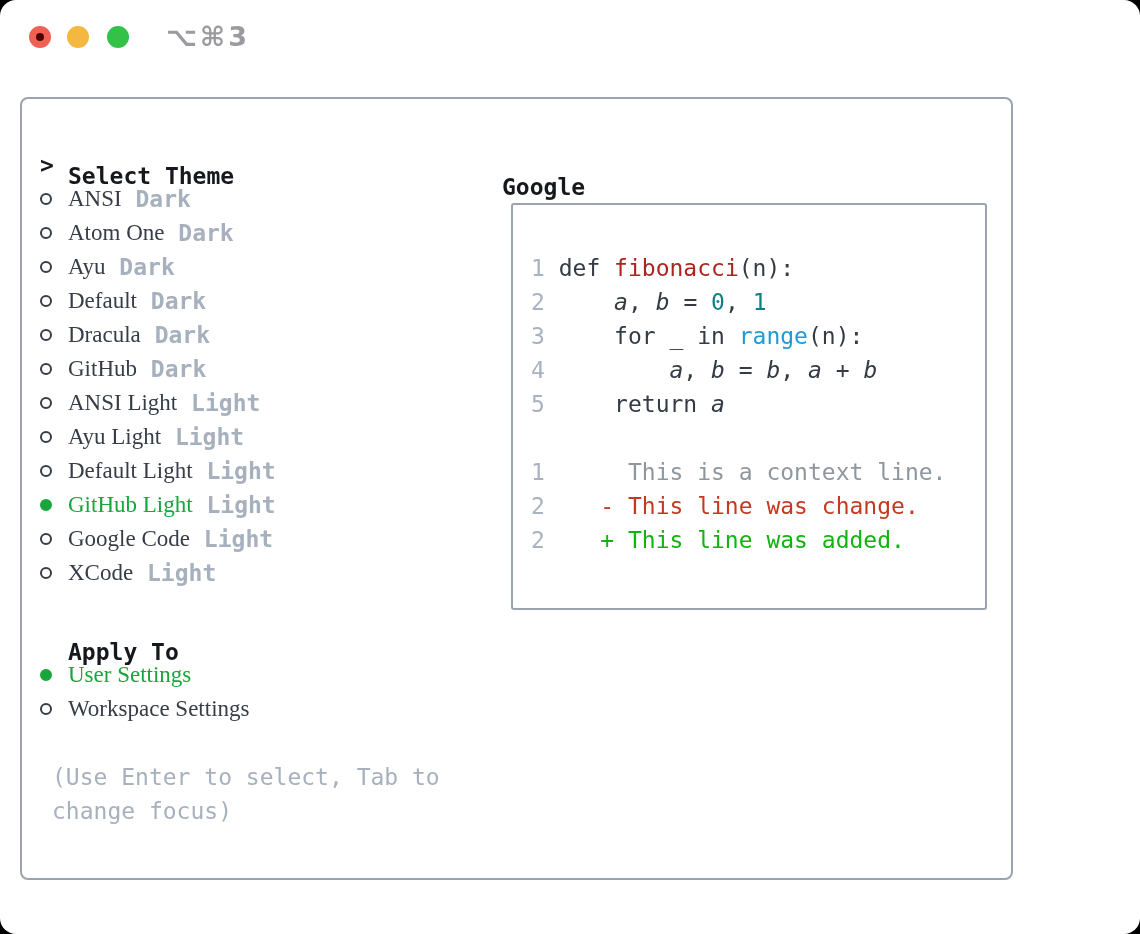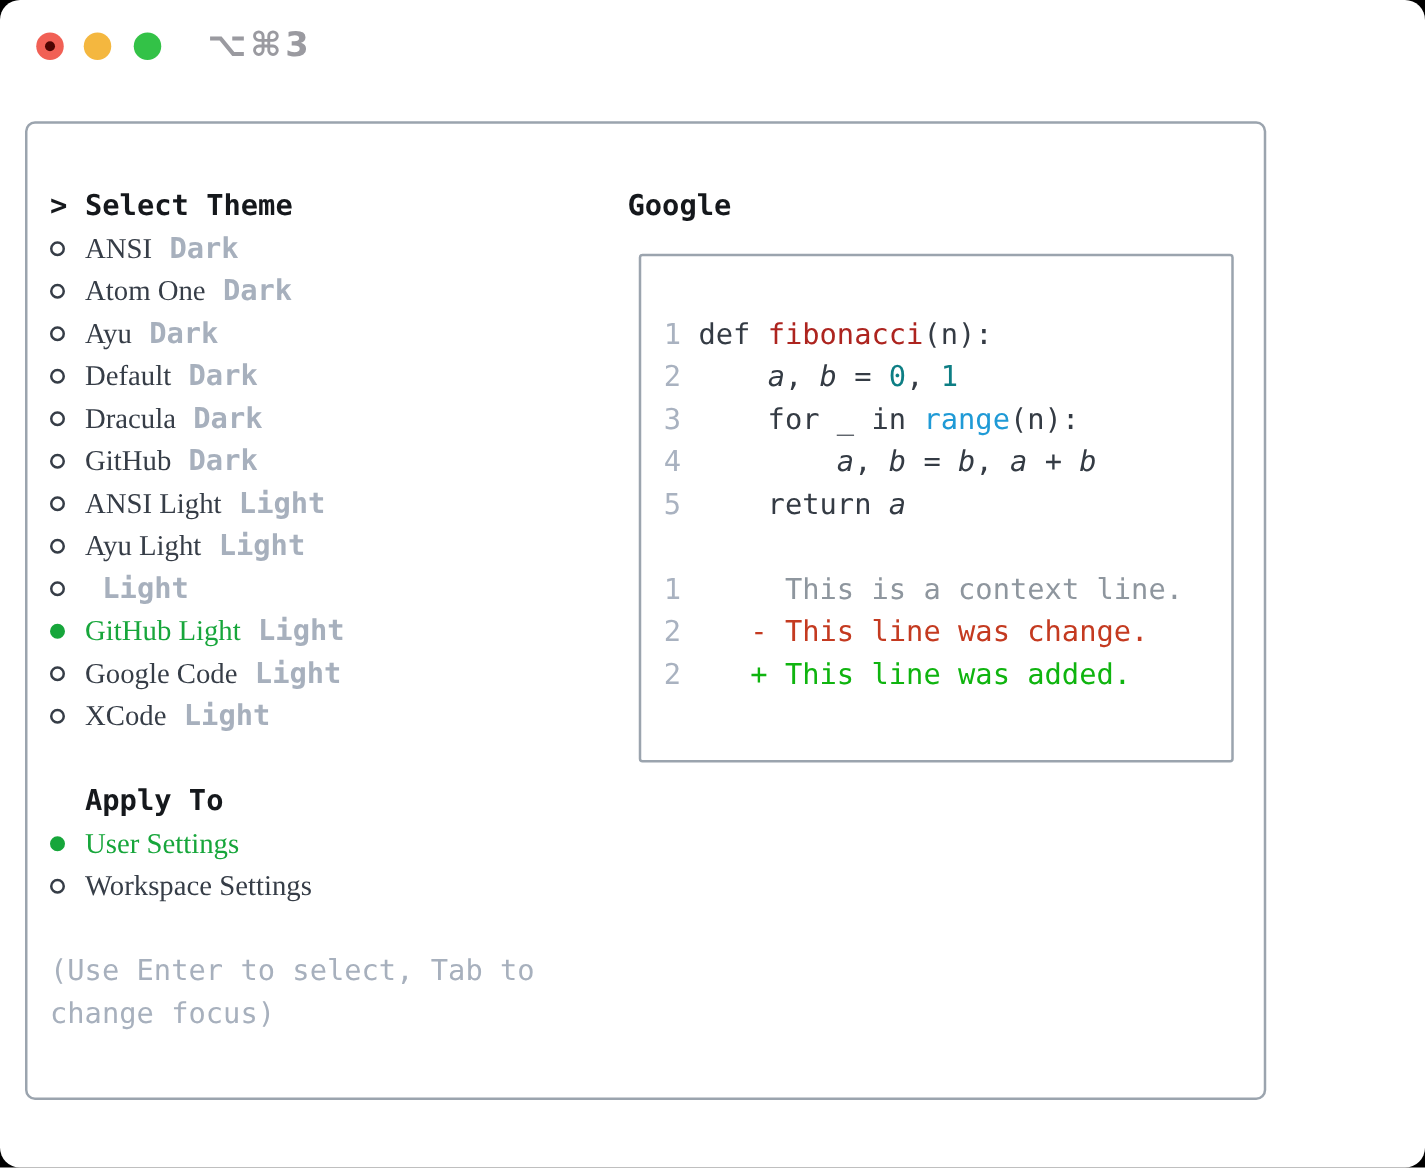--- a/index.html
+++ b/index.html
@@ -28,27 +28,27 @@
   
   .panel{
     position:absolute;left:20px;top:97px;width:993px;height:783px;
     border:2px solid var(--border);border-radius:8px;box-sizing:border-box;
     background:#fff;
   }
   .row{height:34px;display:flex;align-items:center;white-space:pre;font-size:23px;}
   .left-col{position:absolute;left:18px;top:49px;width:440px;}
   .cell{display:inline-flex;width:28px;flex:0 0 28px;align-items:center;}
   .caret{font-weight:bold;color:var(--header);}
-  .hdr{font-weight:bold;color:var(--header);}
+  .hdr{font-weight:bold;color:var(--header);margin-top:22px;}
   .radio{width:12px;height:12px;border:2px solid var(--text);border-radius:50%;box-sizing:border-box;}
   .radio.sel{background:var(--accent-green);border-color:var(--accent-green);}
   .item-name{color:var(--text);font-family:Liberation Serif, serif;}
   .item-name.sel{color:var(--accent-green);}
   .variant{color:var(--muted);font-weight:bold;}
-  .help{color:var(--muted);}
+  .help{color:var(--muted);margin-left:12px;}
   
   .preview-label{position:absolute;left:480px;top:49px;}
   .preview-box{
     position:absolute;left:489px;top:104px;width:476px;height:407px;
     border:2px solid var(--border);border-radius:3px;box-sizing:border-box;
     background:#fff;
   }
   .preview-lines{position:absolute;left:18px;top:46px;}
   .tk-num{color:var(--linenum);}
   .tk-code{color:var(--code);}
@@ -82,21 +82,21 @@
       </div>
       <div id="theme-list">
           <div class="row"><span class="cell"><span class="radio"></span></span><span class="item-name">ANSI</span><span class="variant"> Dark</span></div>
           <div class="row"><span class="cell"><span class="radio"></span></span><span class="item-name">Atom One</span><span class="variant"> Dark</span></div>
           <div class="row"><span class="cell"><span class="radio"></span></span><span class="item-name">Ayu</span><span class="variant"> Dark</span></div>
           <div class="row"><span class="cell"><span class="radio"></span></span><span class="item-name">Default</span><span class="variant"> Dark</span></div>
           <div class="row"><span class="cell"><span class="radio"></span></span><span class="item-name">Dracula</span><span class="variant"> Dark</span></div>
           <div class="row"><span class="cell"><span class="radio"></span></span><span class="item-name">GitHub</span><span class="variant"> Dark</span></div>
           <div class="row"><span class="cell"><span class="radio"></span></span><span class="item-name">ANSI Light</span><span class="variant"> Light</span></div>
           <div class="row"><span class="cell"><span class="radio"></span></span><span class="item-name">Ayu Light</span><span class="variant"> Light</span></div>
-          <div class="row"><span class="cell"><span class="radio"></span></span><span class="variant"> Light</span></div>
+          <div class="row"><span class="cell"><span class="radio"></span></span><span class="item-name">Default Light</span><span class="variant"> Light</span></div>
           <div class="row"><span class="cell"><span class="radio sel"></span></span><span class="item-name sel">GitHub Light</span><span class="variant"> Light</span></div>
           <div class="row"><span class="cell"><span class="radio"></span></span><span class="item-name">Google Code</span><span class="variant"> Light</span></div>
           <div class="row"><span class="cell"><span class="radio"></span></span><span class="item-name">XCode</span><span class="variant"> Light</span></div>
         </div>
       <div class="row"></div>
       <div class="row">
         <span class="cell"></span><span class="hdr">Apply To</span>
       </div>
       <div id="apply-list">
           <div class="row"><span class="cell"><span class="radio sel"></span></span><span class="item-name sel">User Settings</span></div>

